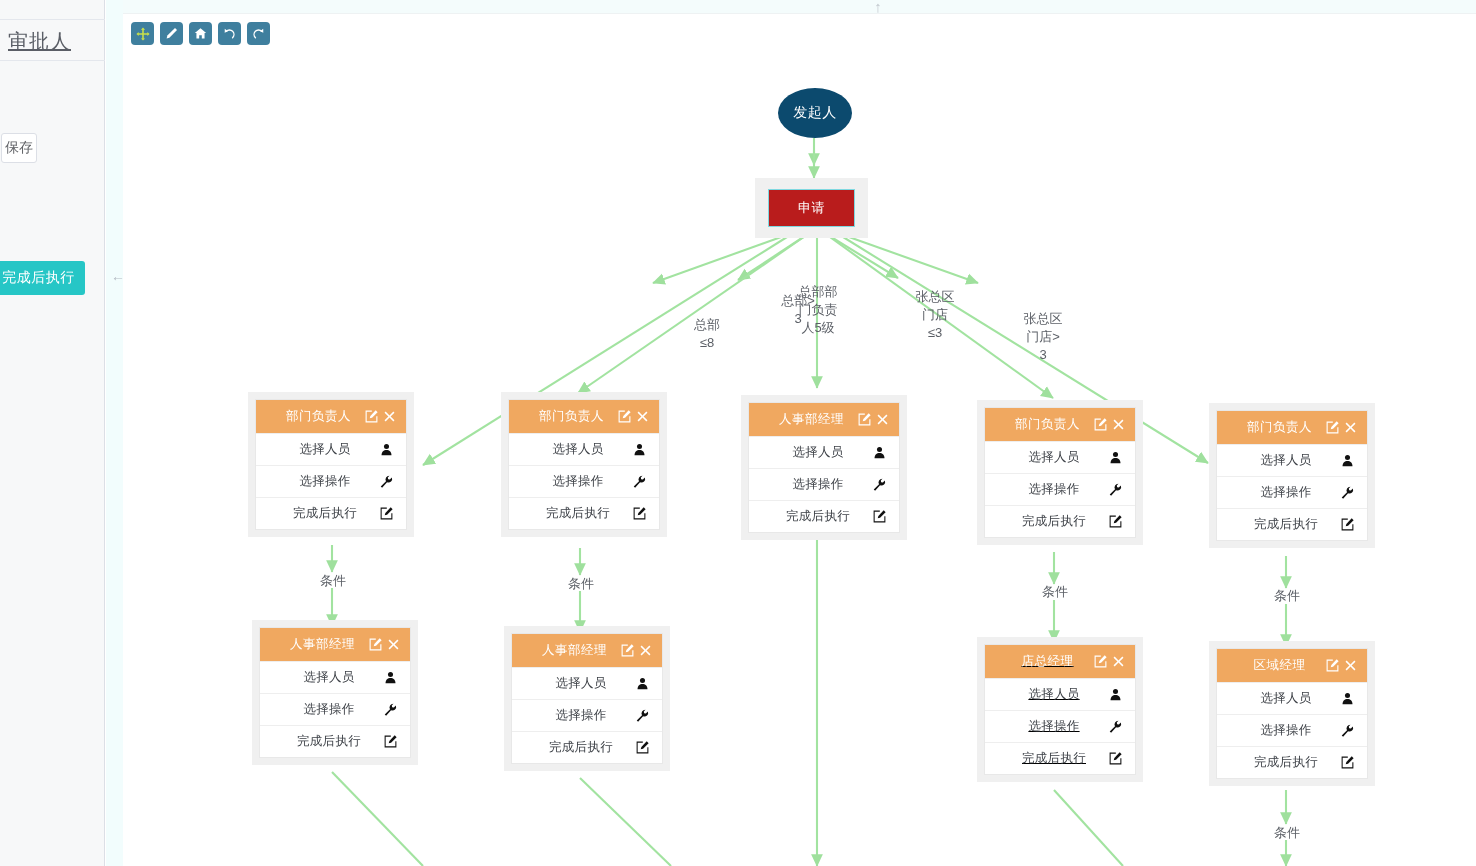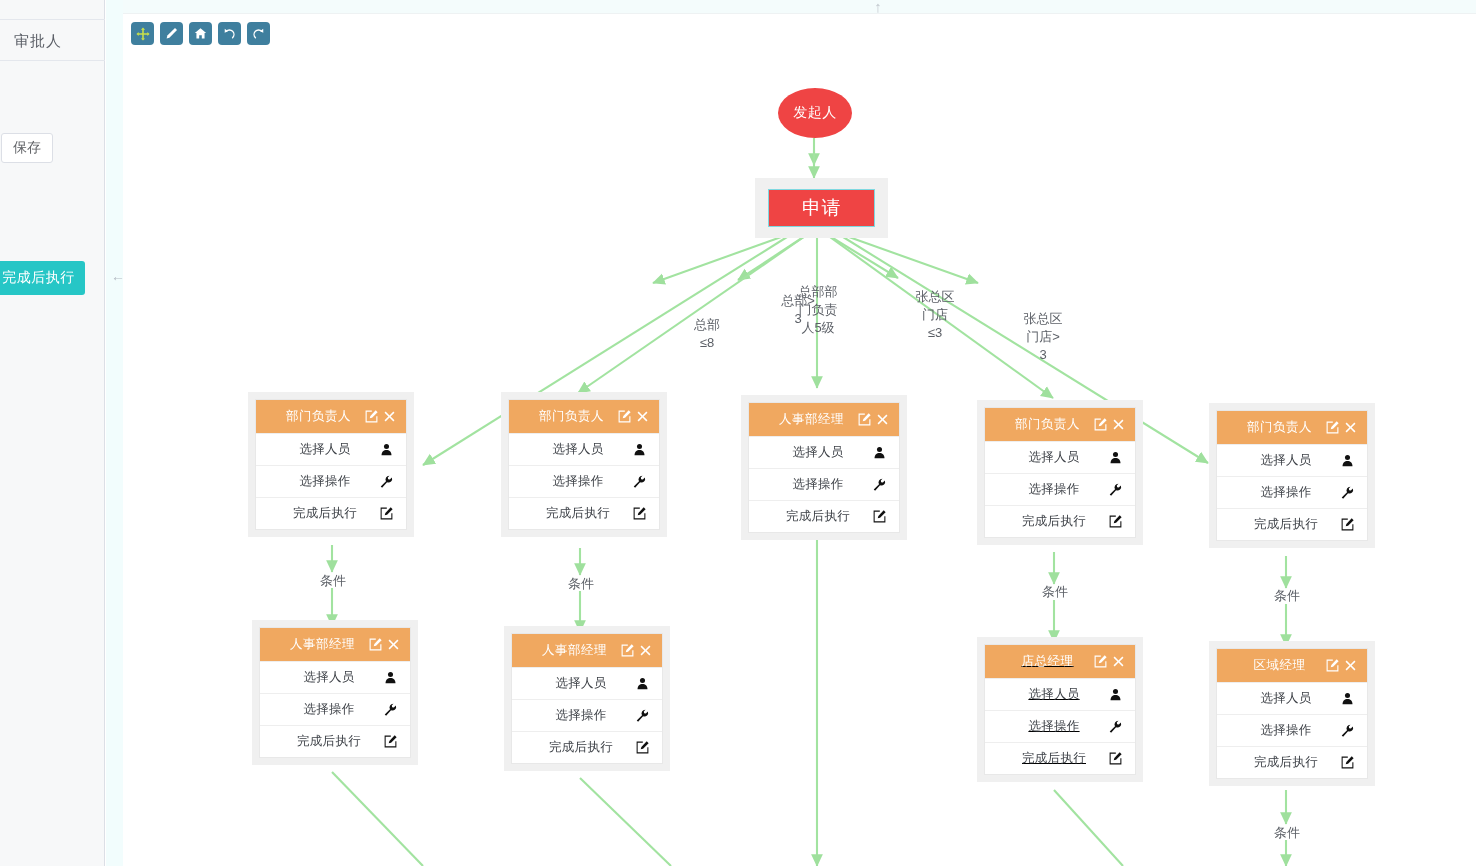--- a/index.html
+++ b/index.html
@@ -24,27 +24,28 @@
     border-top: 1px solid #e4e7ed;
   }
   .side-sep-bot {
     position: absolute; left: 0; top: 60px; width: 105px;
     border-top: 1px solid #e4e7ed;
   }
   #side-label {
     position: absolute; left: 0; top: 26px;
     width: 105px; height: 30px;
     display: flex; align-items: center;
-    padding-left: 14px;
-    font-size: 15px; color: #5a5e66;
+    padding-left: 8px;
+    font-size: 20px; color: #5a5e66;
     letter-spacing: 1px;
+    text-decoration: underline;
   }
   #save-btn {
     position: absolute; left: 1px; top: 133px;
-    width: 52px; height: 30px;
+    width: 36px; height: 30px;
     background: #ffffff;
     border: 1px solid #dcdfe6;
     border-radius: 3px;
     display: flex; align-items: center; justify-content: center;
     font-size: 14px; color: #606266;
     cursor: pointer;
   }
   #exec-btn {
     position: absolute; left: -8px; top: 261px;
     width: 93px; height: 34px;
@@ -123,40 +124,40 @@
     line-height: 18px;
     z-index: 12;
     white-space: pre-line;
     pointer-events: none;
   }
 
   
   .root-node {
     position: absolute;
     width: 74px; height: 50px;
-    background: #ef4444;
+    background: #0c4a6e;
     border-radius: 50%;
     display: flex; align-items: center; justify-content: center;
     color: #ffffff; font-size: 14px;
     z-index: 20;
     cursor: pointer;
     letter-spacing: 0.5px;
   }
   .start-node {
     position: absolute;
     background: #f0f0f0;
     padding: 11px 13px;
     z-index: 20;
   }
   .start-node-inner {
-    width: 107px; height: 38px;
-    background: #ef4444;
+    width: 87px; height: 38px;
+    background: #b91c1c;
     border: 1px solid #7fd8e0;
     display: flex; align-items: center; justify-content: center;
-    color: #ffffff; font-size: 19px;
+    color: #ffffff; font-size: 13px;
     cursor: pointer;
     letter-spacing: 0.5px;
   }
 
   .card {
     position: absolute;
     background: #f0f0f0;
     padding: 7px;
     z-index: 20;
   }

